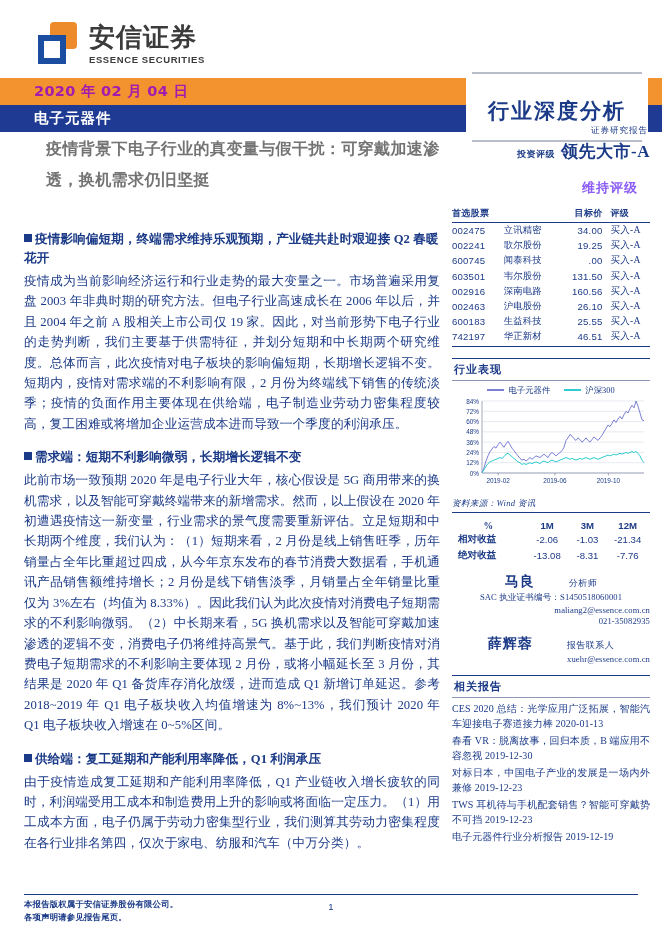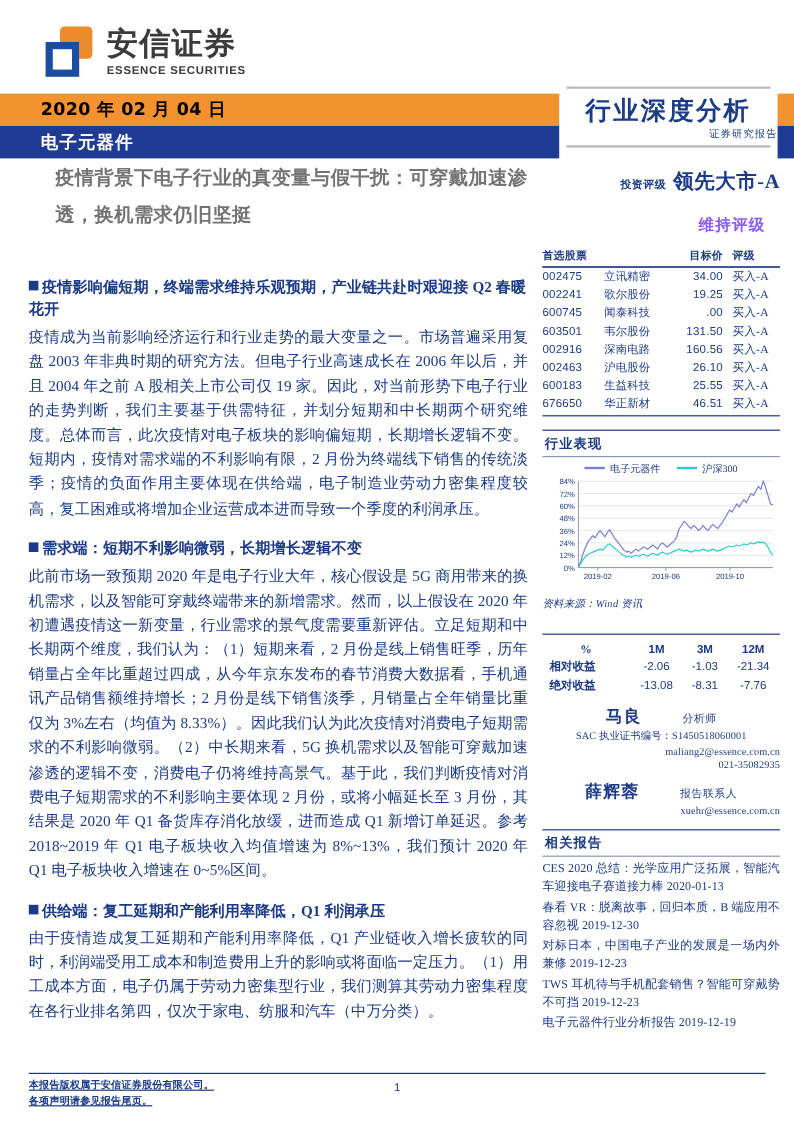--- a/index.html
+++ b/index.html
@@ -40,21 +40,21 @@
     position:absolute;left:0;top:78px;width:466px;height:27px;
     background:#F2932F;
   }
   .band-blue{
     position:absolute;left:0;top:105px;width:466px;height:27px;
     background:#1F3A93;
   }
   .band-date{
     position:absolute;left:34px;top:82px;
     font-family:"DejaVu Sans", sans-serif;
-    font-size:14.5px;font-weight:700;color:#000000;letter-spacing:.3px;text-align:center;
+    font-size:14.5px;font-weight:700;color:#a21caf;letter-spacing:.3px;text-align:center;
   }
   .band-industry{
     position:absolute;left:34px;top:109px;
     font-family:"DejaVu Sans", sans-serif;
     font-size:14.5px;font-weight:700;color:#ffffff;letter-spacing:1px;
   }
   .band-right-orange{
     position:absolute;left:648px;top:78px;width:14px;height:27px;background:#F2932F;
   }
   .band-right-blue{
@@ -65,21 +65,21 @@
     text-align:center;
   }
   .hdr-right .rule-top{
     border-top:2px solid #b9bdc9;margin:0 6px 0 6px;
   }
   .hdr-right .rule-bot{
     border-top:2px solid #b9bdc9;margin:3px 6px 0 6px;
   }
   .hdr-title{
     font-size:21px;font-weight:700;color:#1B3A87;letter-spacing:2px;
-    margin-top:5px;line-height:26px;
+    margin-top:24px;line-height:26px;
   }
   .hdr-sub{
     font-size:8.5px;color:#1B3A87;letter-spacing:1px;text-align:right;
     margin-top:1px;
   }
 
   
   .doc-title{
     position:absolute;left:32px;top:133px;width:404px;
     font-size:16px;font-weight:700;color:#737373;
@@ -138,21 +138,21 @@
   }
 
   
   .chart-box{position:relative;width:198px;height:112px;margin-top:4px;}
   .legend{display:flex;justify-content:center;gap:14px;align-items:center;margin-bottom:1px;}
   .legend-item{display:flex;align-items:center;font-size:8.4px;color:#1B3A87;}
   .legend-swatch{width:17px;height:2px;margin-right:4px;display:inline-block;}
   .chart-svg{display:block;}
   .chart-src{
     font-size:8.6px;color:#1B3A87;letter-spacing:.3px;margin-top:1px;
-    border-bottom:1.5px solid #1B3A87;padding-bottom:18px;font-style:italic;
+    border-bottom:1.5px solid #1B3A87;padding-bottom:2px;font-style:italic;
   }
 
   
   .perf{width:100%;border-collapse:collapse;margin-top:6px;}
   .perf th{font-size:9.6px;font-weight:700;color:#1B3A87;padding:1px 0;
            font-family:"Liberation Sans", sans-serif;}
   .perf th.lbl{font-family:"Liberation Serif", serif;font-size:9.6px;}
   .perf td{font-size:9.6px;color:#1B3A87;padding:1.5px 0;text-align:center;
            font-family:"Liberation Sans", sans-serif;}
   .perf td.lbl{text-align:left;font-family:"Liberation Serif", serif;
@@ -172,21 +172,21 @@
     font-size:10px;color:#1B3A87;line-height:15px;margin-bottom:2px;
     letter-spacing:.1px;text-align:justify;
   }
 
   
   .footer-rule{
     position:absolute;left:24px;top:894px;width:614px;border-top:1.4px solid #1B3A87;
   }
   .footer-left{
     position:absolute;left:24px;top:899px;
-    font-size:8.4px;font-weight:700;color:#1B3A87;line-height:12.5px;letter-spacing:.2px;text-decoration:underline;
+    font-size:8.4px;font-weight:700;color:#1B3A87;line-height:12.5px;letter-spacing:.2px;
   }
   .footer-page{
     position:absolute;left:0;top:901px;width:662px;text-align:center;
     font-size:9.5px;color:#1B3A87;
     font-family:"Liberation Sans", sans-serif;
   }
 </style>
 </head>
 <body>
 
@@ -292,21 +292,21 @@
             <td class="c-price">26.10</td>
             <td class="c-rate">买入-A</td>
           </tr>
         <tr>
             <td class="c-code">600183</td>
             <td class="c-name">生益科技</td>
             <td class="c-price">25.55</td>
             <td class="c-rate">买入-A</td>
           </tr>
         <tr>
-            <td class="c-code">676650</td>
+            <td class="c-code">742197</td>
             <td class="c-name">华正新材</td>
             <td class="c-price">46.51</td>
             <td class="c-rate">买入-A</td>
           </tr>
       </tbody>
     </table>
     <div class="tbl-bottom"></div>
 
     <div class="side-sec-title">行业表现</div>
 

